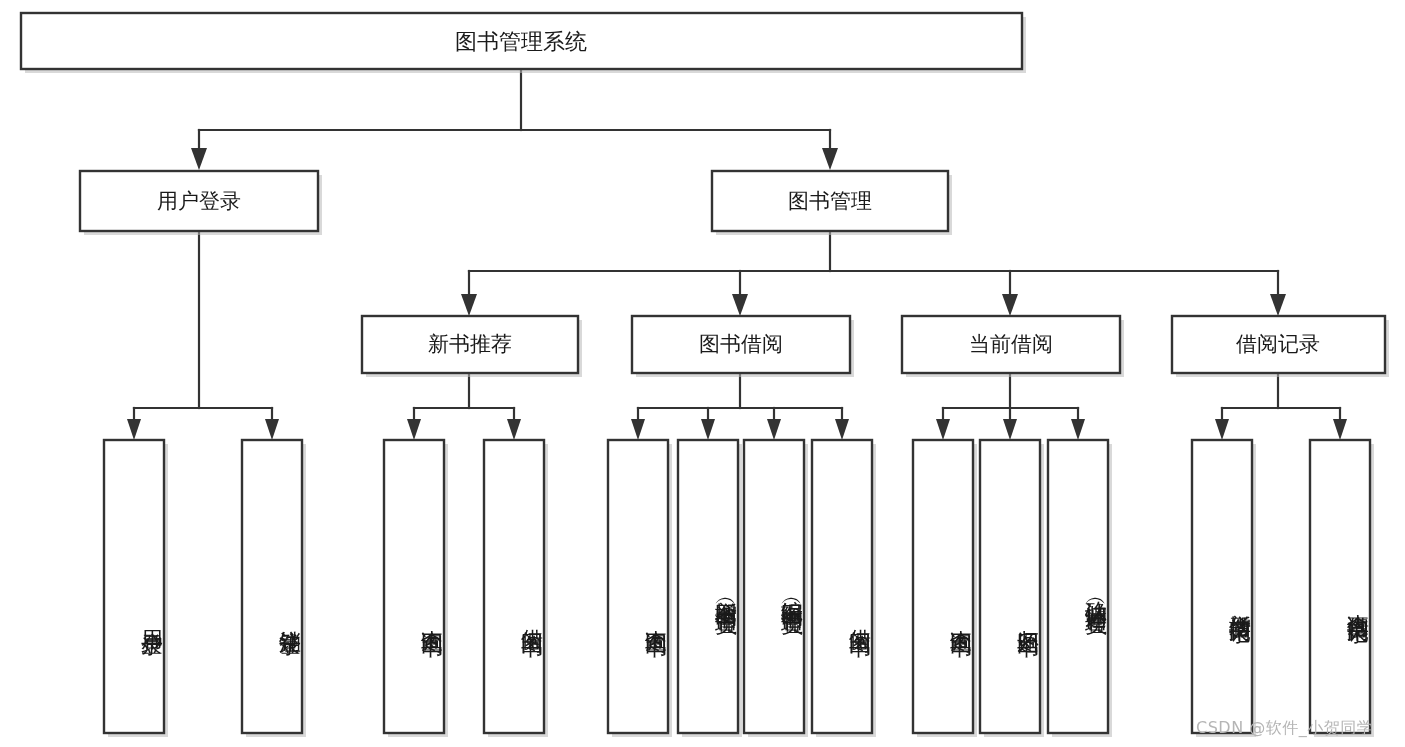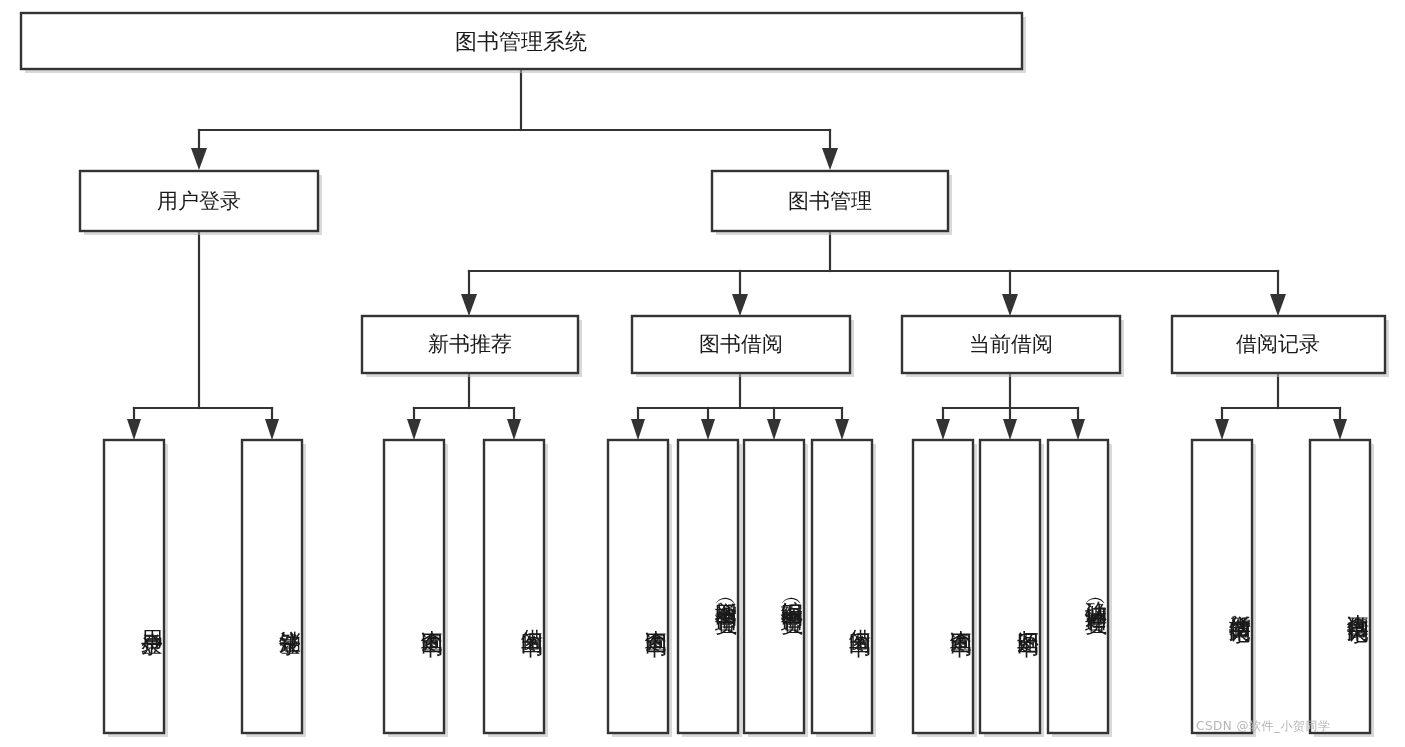--- a/index.html
+++ b/index.html
@@ -72,21 +72,21 @@
     color: #1a1a1a;
     display: flex;
     align-items: flex-start;
     justify-content: center;
     white-space: nowrap;
     pointer-events: none;
   }
   .watermark {
     position: absolute;
     font-family: "DejaVu Sans", "Liberation Sans", sans-serif;
-    font-size: 12px;
+    font-size: 16px;
     color: #b5b5b5;
     white-space: nowrap;
     letter-spacing: 0.5px;
   }
 </style>
 </head>
 <body>
 
 <div id="diagram-root">
 

